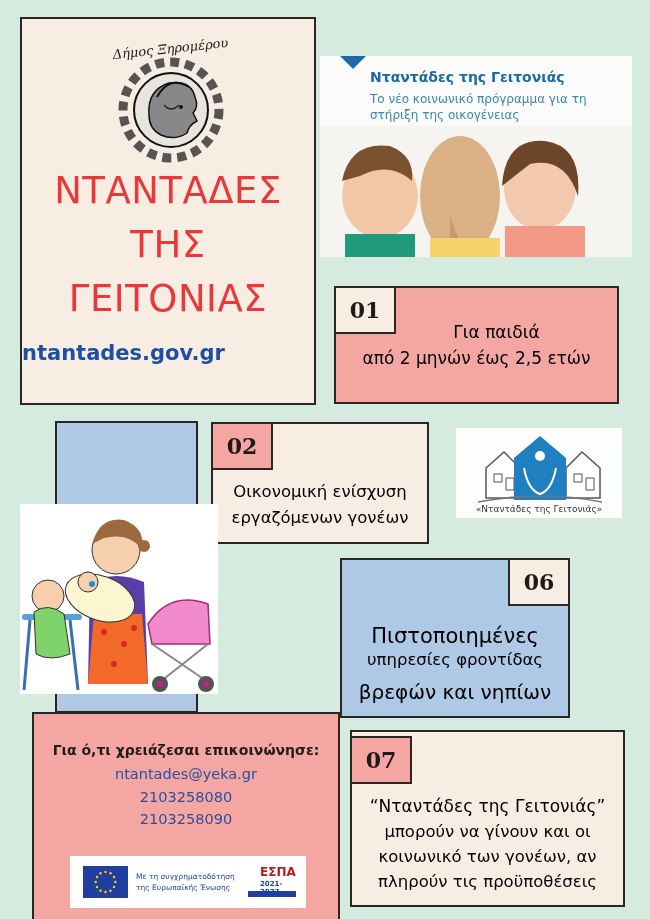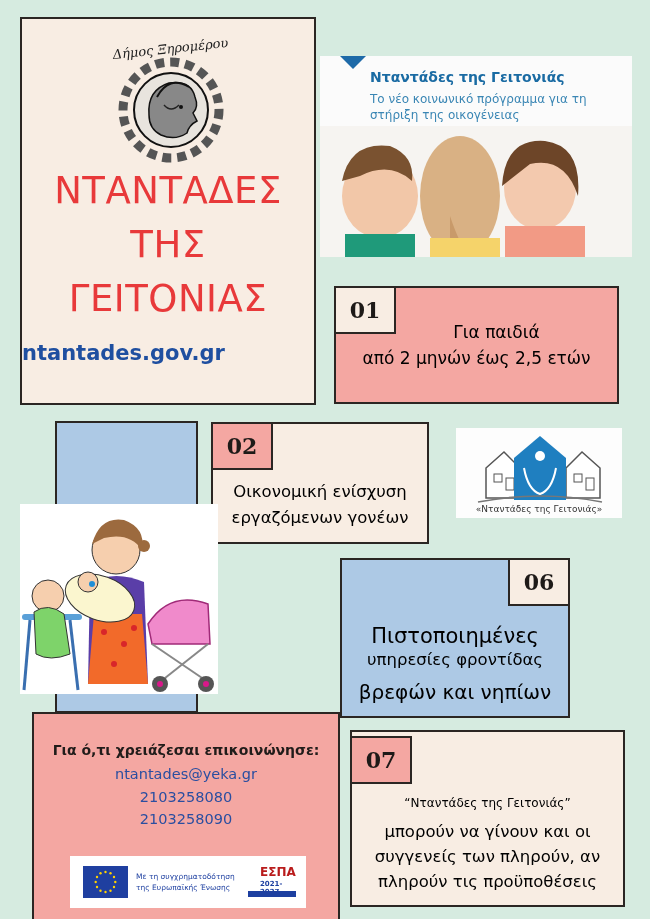--- a/index.html
+++ b/index.html
@@ -83,21 +83,21 @@
   #espa-text1, #espa-text2 { position: absolute; left: 66px; font-size: 7.5px; color: #1d3fa0; }
   #espa-text1 { top: 16px; }
   #espa-text2 { top: 27px; }
   #espa-logo { position: absolute; left: 178px; top: 9px; width: 48px; height: 36px; }
   #espa-word { position: absolute; left: 12px; top: 0; font-size: 12px; font-weight: 700; color: #b91c1c; }
   #espa-years { position: absolute; left: 12px; top: 15px; font-size: 7px; color: #1d3fa0; font-weight: 700; }
   #espa-bar { position: absolute; left: 0; top: 26px; width: 48px; height: 6px; background: #1d3fa0; }
 
   #step4 { left: 350px; top: 730px; width: 275px; height: 177px; }
   #step4 .num-box { left: -2px; top: 4px; }
-  #s4-l1 { top: 64px; font-size: 12px; }
+  #s4-l1 { top: 64px; font-size: 17px; }
   #s4-l2 { top: 90px; font-size: 16.5px; }
   #s4-l3 { top: 115px; font-size: 16.5px; }
   #s4-l4 { top: 140px; font-size: 16.5px; }
 </style>
 </head>
 <body>
 
 <div id="title-panel" class="box cream">
   <svg id="logo" viewBox="0 0 125 130">
     <text x="62" y="18" text-anchor="middle" font-family="DejaVu Serif, serif" font-style="italic" font-size="13" fill="#222" transform="rotate(-6 62 18)">Δήμος Ξηρομέρου</text>
@@ -235,15 +235,15 @@
       <div id="espa-years">2021-2027</div>
       <div id="espa-bar"></div>
     </div>
   </div>
 </div>
 
 <div id="step4" class="box cream">
   <div class="num-box pink">07</div>
   <div id="s4-l1" class="step-text bold">“Νταντάδες της Γειτονιάς”</div>
   <div id="s4-l2" class="step-text">μπορούν να γίνουν και οι</div>
-  <div id="s4-l3" class="step-text">συγγενείς των πληρούν, αν</div>
+  <div id="s4-l3" class="step-text">κοινωνικό των γονέων, αν</div>
   <div id="s4-l4" class="step-text">πληρούν τις προϋποθέσεις</div>
 </div>
 
 </body></html>

